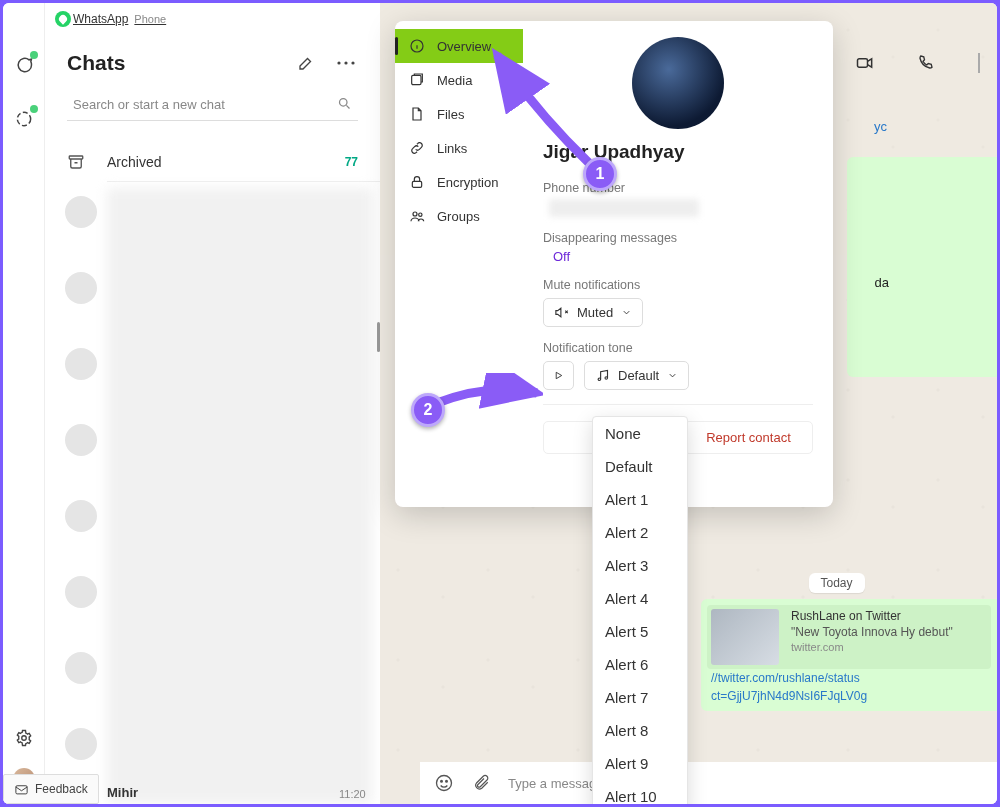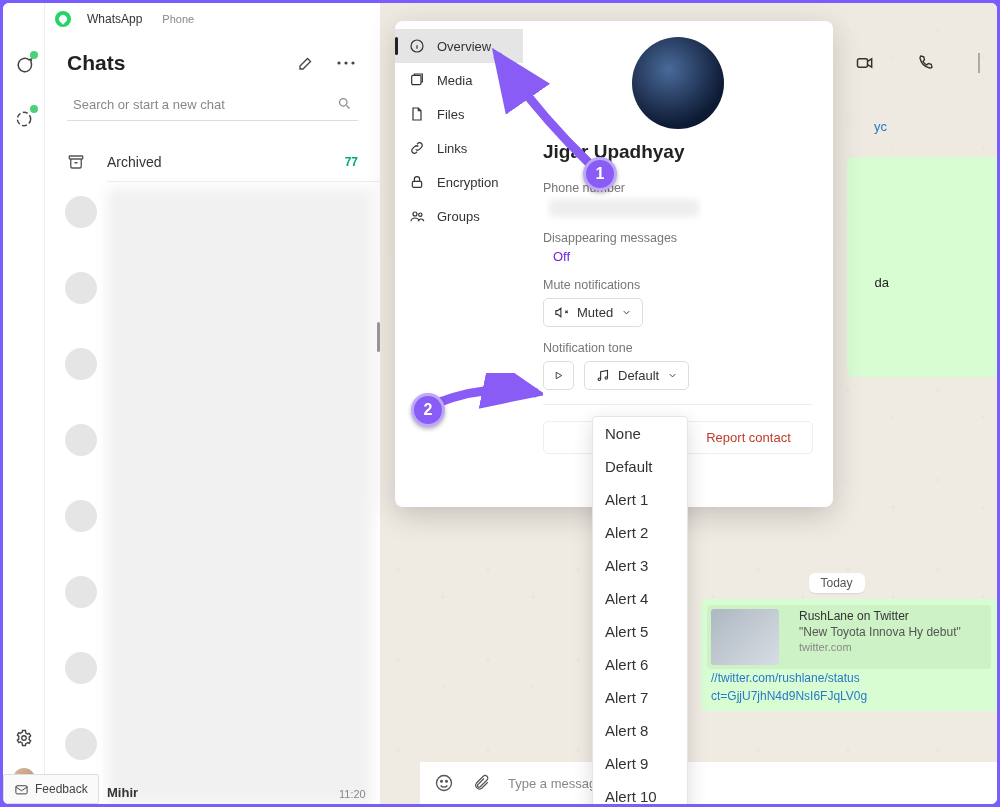--- a/index.html
+++ b/index.html
@@ -8,21 +8,21 @@
 
 
 .rail { width: 42px; background: #fff; border-right: 1px solid #eee; display: flex; flex-direction: column; align-items: center; padding-top: 50px; gap: 30px; }
 .rail-item { position: relative; width: 24px; height: 24px; display: flex; align-items: center; justify-content: center; color: #444; cursor: pointer; }
 .dot-badge { position: absolute; top: -2px; right: -2px; width: 8px; height: 8px; border-radius: 50%; background: #4ad17a; }
 .rail-bottom { margin-top: auto; margin-bottom: 14px; display: flex; flex-direction: column; align-items: center; gap: 18px; }
 .avatar-small { width: 22px; height: 22px; border-radius: 50%; background: linear-gradient(135deg,#d9b89c,#b58a6e); }
 
 
 .sidebar { width: 335px; background: #fff; display: flex; flex-direction: column; }
-.titlebar { display: flex; align-items: center; height: 30px; padding: 2px 18px 0 10px; gap: 16px; font-size: 12px; color: #333; }
+.titlebar { display: flex; align-items: center; height: 30px; padding: 2px 18px 0 10px; gap: 2px; font-size: 12px; color: #333; text-decoration: underline; }
 .wa-logo { width: 16px; height: 16px; border-radius: 50%; background: #25d366; display: flex; align-items: center; justify-content: center; }
 .wa-logo::after { content: ""; width: 8px; height: 8px; background: #fff; border-radius: 50% 50% 50% 0; transform: rotate(-45deg); }
 .beta { font-size: 11px; color: #888; margin-left: 4px; }
 .sidebar-header { display: flex; align-items: center; padding: 18px 22px 14px; }
 .sidebar-header h1 { font-size: 21px; font-weight: 700; flex: 1; color: #222; }
 .icon-btn { width: 24px; height: 24px; display: flex; align-items: center; justify-content: center; cursor: pointer; color: #444; }
 .search-wrap { margin: 0 22px 22px; position: relative; }
 .search-wrap input { width: 100%; height: 32px; border: none; border-bottom: 1px solid #ddd; font-size: 13px; color: #333; padding: 0 28px 0 6px; outline: none; }
 .search-wrap input::placeholder { color: #888; }
 .search-wrap .mag { position: absolute; right: 6px; top: 7px; color: #888; }
@@ -42,41 +42,41 @@
 
 
 .main { flex: 1; background: #efeae2; position: relative; overflow: hidden; }
 .doodle { position: absolute; inset: 0; background: #efeae2; opacity: 0.6; background-image: radial-gradient(circle at 20% 30%, rgba(0,0,0,.04) 1px, transparent 2px), radial-gradient(circle at 70% 60%, rgba(0,0,0,.04) 1px, transparent 2px); background-size: 90px 90px; }
 .top-icons { position: absolute; top: 50px; right: 16px; display: flex; gap: 42px; color: #333; }
 .link-text { position: absolute; top: 116px; right: 110px; color: #2878c9; font-size: 13px; }
 .msg-bubble-r { position: absolute; right: 0; top: 154px; width: 150px; height: 220px; background: #d9fdd3; border-radius: 6px 0 0 6px; }
 .msg-text-r { position: absolute; right: 108px; top: 272px; font-size: 13px; color: #222; }
 .today { position: absolute; left: 50%; top: 570px; transform: translateX(120px); background: #fff; padding: 3px 12px; border-radius: 6px; font-size: 12px; color: #555; box-shadow: 0 1px 1px rgba(0,0,0,.08); }
 .preview { position: absolute; right: 0; top: 596px; width: 296px; background: #d9fdd3; border-radius: 6px 0 0 6px; padding: 6px; }
-.preview-inner { display: flex; gap: 20px; background: #cdf2c6; border-radius: 4px; padding: 4px; }
+.preview-inner { display: flex; gap: 12px; background: #cdf2c6; border-radius: 4px; padding: 4px; }
 .preview-img { width: 68px; height: 56px; background: linear-gradient(135deg,#aeb7c1,#d7dde4); border-radius: 3px; }
 .preview-txt { font-size: 12px; color: #333; line-height: 1.3; }
 .preview-txt .t1 { font-weight: 500; }
 .preview-txt .t2 { color: #555; }
 .preview-txt .t3 { color: #888; font-size: 11px; }
 .preview-link { color: #2878c9; font-size: 12px; padding: 2px 4px; word-break: break-all; }
 
 .compose { position: absolute; left: 40px; right: 0; bottom: 0; height: 42px; background: #fff; display: flex; align-items: center; padding: 0 14px; gap: 18px; color: #555; }
 .compose input { flex: 1; border: none; outline: none; font-size: 13px; color: #333; }
 .compose input::placeholder { color: #888; }
 
 
 .win-ctrl { position: absolute; top: 2px; right: 6px; display: flex; gap: 24px; color: #333; font-size: 12px; }
 .win-ctrl span { width: 30px; text-align: center; cursor: pointer; }
 
 
 .panel { position: absolute; left: 392px; top: 18px; width: 438px; height: 486px; background: #fff; border-radius: 8px; box-shadow: 0 8px 30px rgba(0,0,0,.18); display: flex; overflow: visible; }
 .panel-nav { width: 128px; padding: 8px 0; }
 .pnav-item { display: flex; align-items: center; gap: 12px; padding: 9px 14px; font-size: 13px; color: #333; cursor: pointer; position: relative; }
-.pnav-item.active { background: #e5e5e5; }
+.pnav-item.active { background: #84cc16; }
 .pnav-item.active::before { content: ""; position: absolute; left: 0; top: 8px; bottom: 8px; width: 3px; background: #222; border-radius: 2px; }
 .panel-body { flex: 1; padding: 16px 20px 14px; display: flex; flex-direction: column; }
 .contact-av { width: 92px; height: 92px; border-radius: 50%; margin: 0 auto 8px; background: radial-gradient(circle at 40% 35%, #4a6a9a, #0d1a33 70%); }
 .contact-name { font-size: 19px; font-weight: 600; text-align: left; margin: 4px 0 10px; color: #222; }
 .sect-label { font-size: 12.5px; color: #777; margin-top: 8px; }
 .sect-val { font-size: 13px; color: #6d28d9; padding: 4px 0 6px 10px; }
 .blur-line { height: 18px; width: 150px; background: #eee; filter: blur(3px); margin: 4px 0 6px 6px; border-radius: 3px; }
 .btn-outline { display: inline-flex; align-items: center; gap: 8px; border: 1px solid #ddd; border-radius: 5px; padding: 6px 10px; font-size: 13px; color: #333; cursor: pointer; background: #fff; }
 .btn-row { display: flex; gap: 10px; margin-top: 6px; }
 .actions { display: flex; gap: 12px; margin-top: 16px; }

